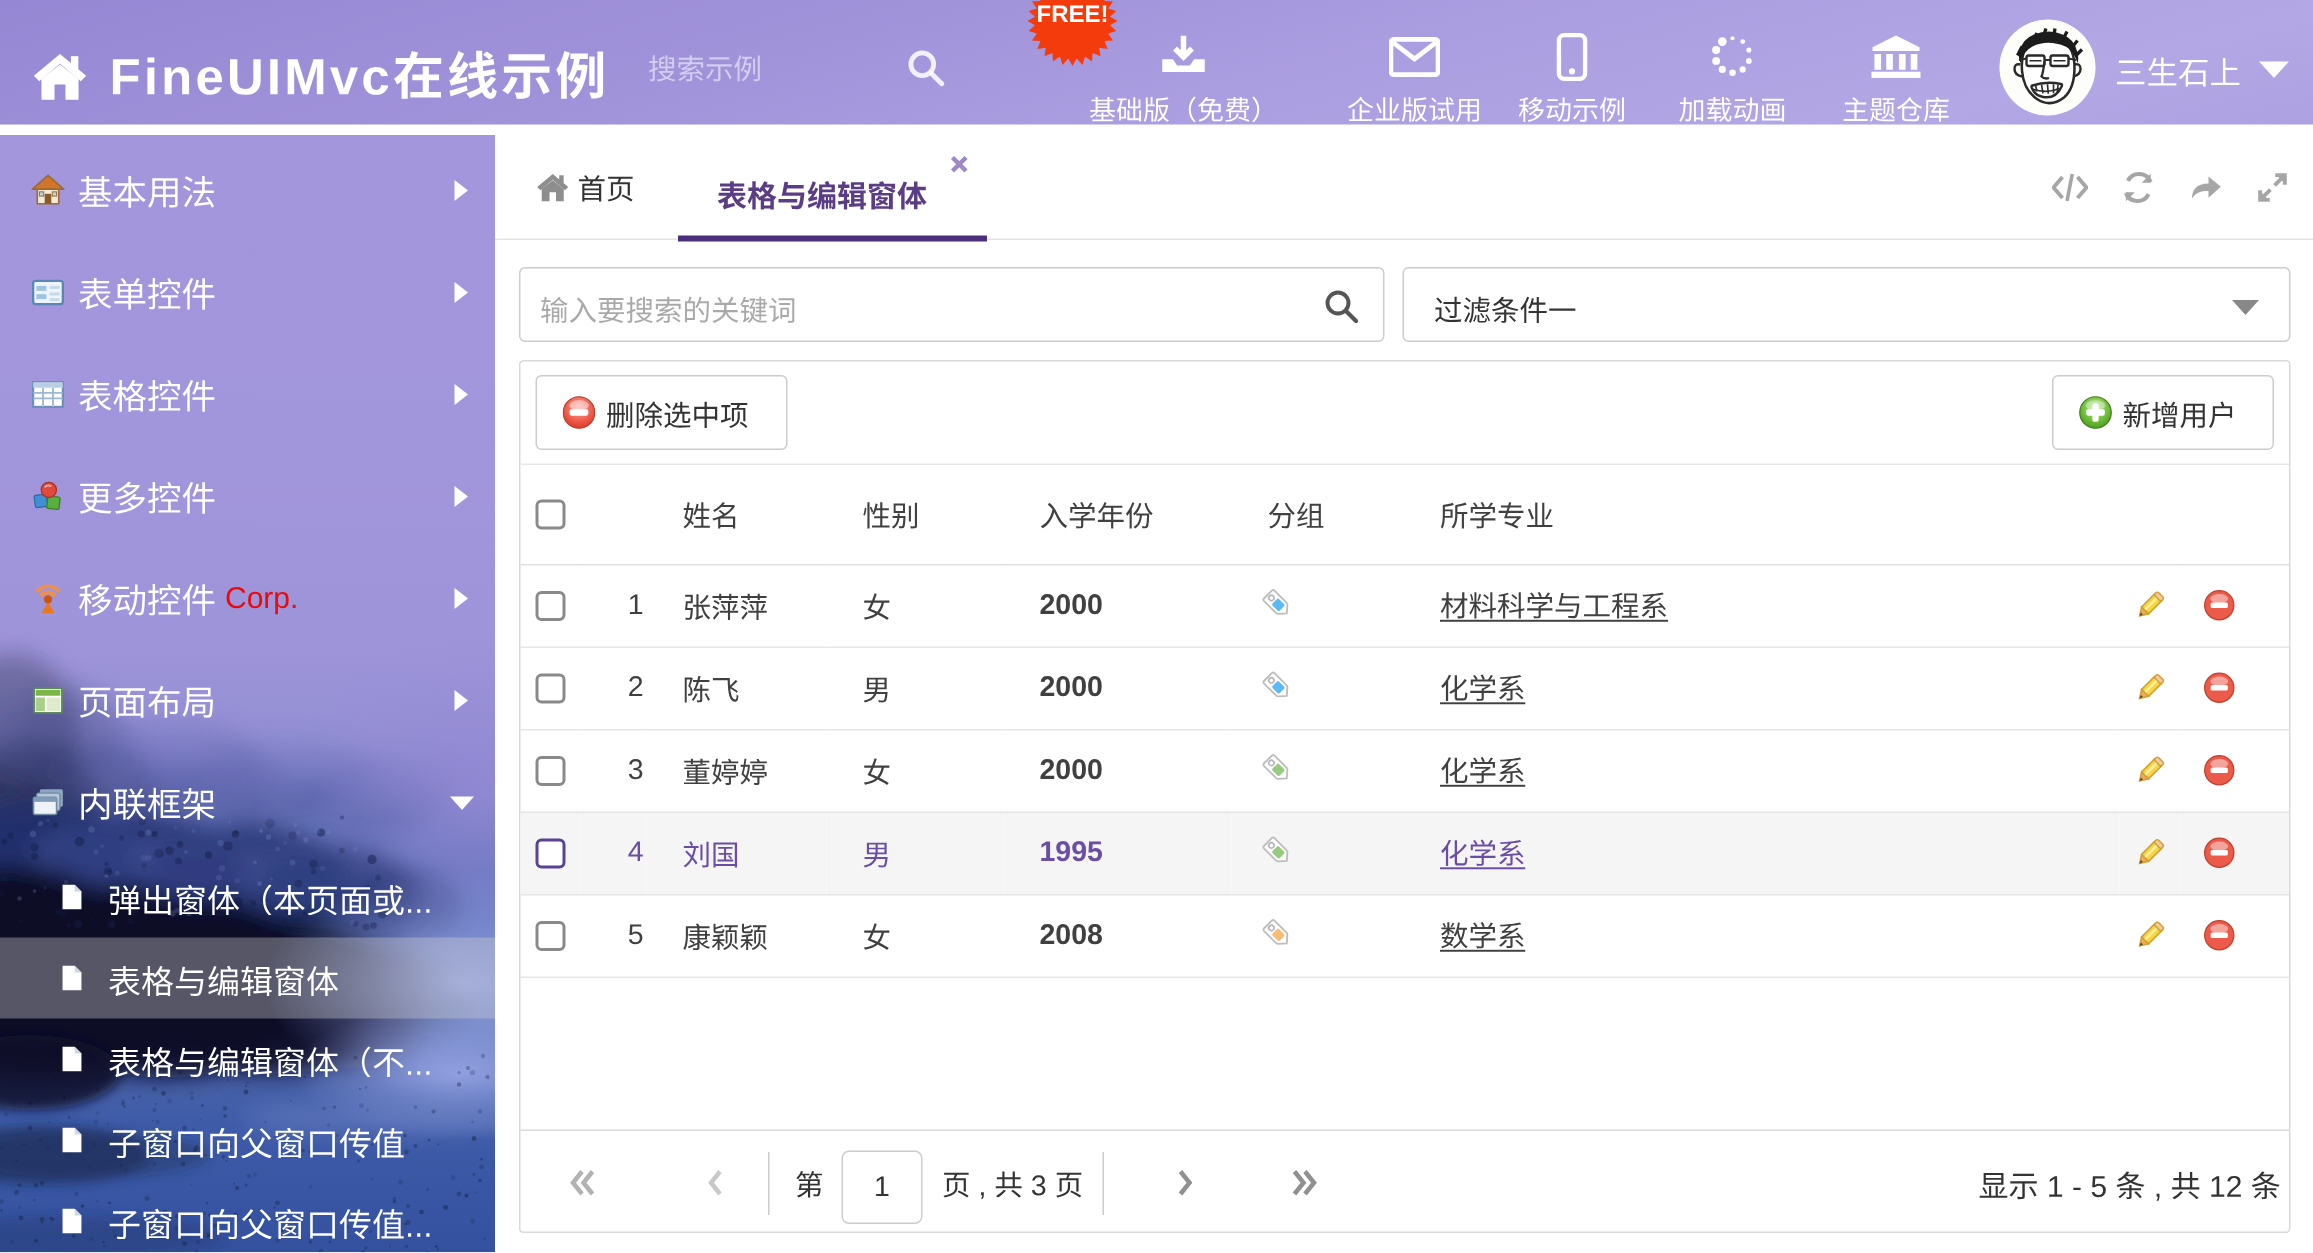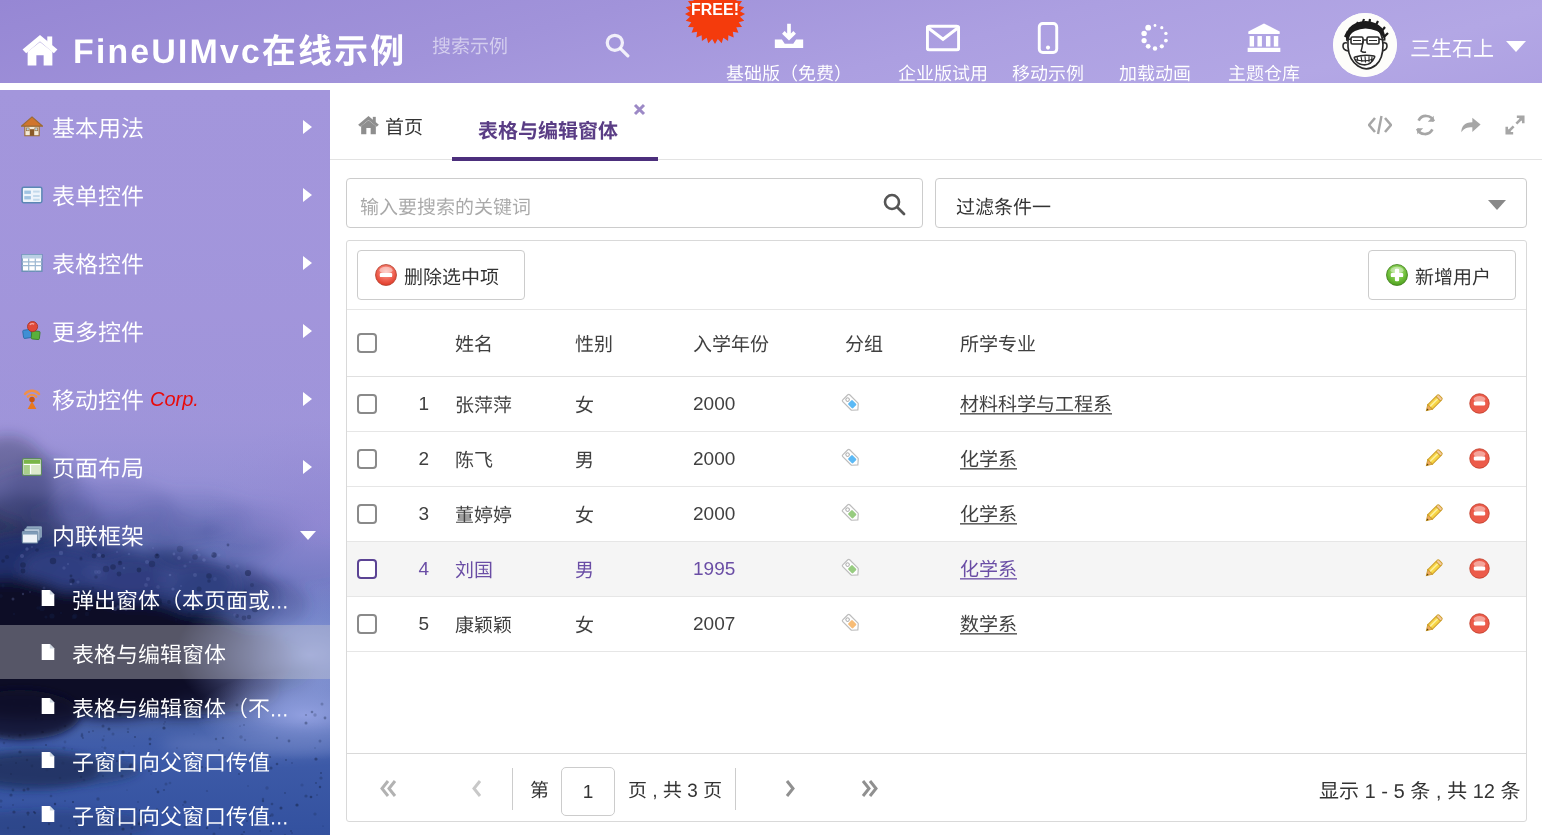--- a/index.html
+++ b/index.html
@@ -55,21 +55,21 @@
 #toolbar{position:absolute;left:0;top:0;width:1179px;height:69px;border-bottom:1px solid #e6e6e6;}
 .btn{position:absolute;top:9px;height:50px;border:1px solid #ccc;border-radius:4px;background:#fff;display:flex;align-items:center;font-size:19px;color:#333;}
 #btndel{left:10px;width:168px;}
 #btnadd{right:10px;width:148px;}
 .btn svg.bic{margin:0 7px 0 17px;}
 
 #tbl{position:absolute;left:0;top:69px;width:1179px;border-collapse:collapse;table-layout:fixed;}
 #tbl td{height:55px;border-bottom:1px solid #e6e6e6;font-size:19px;color:#404040;padding:0;vertical-align:middle;}
 #tbl tr.hd td{height:66px;border-bottom:1px solid #e0e0e0;}
 #tbl .num{text-align:right;padding-right:2px;}
-#tbl .pl{padding-left:24px;}
+#tbl .pl{padding-left:24px;font-weight:bold;}
 #tbl tr.sel td{background:#f5f5f5;color:#6a4da5;}
 .cb{width:20px;height:20px;border:2px solid #8a8a8a;border-radius:4px;background:#fff;margin:0 auto;}
 tr.sel .cb{border-color:#5b4394;}
 #pgbar{position:absolute;left:0;top:512px;width:1179px;height:68px;border-top:1px solid #d9d9d9;}
 .pgi{position:absolute;top:0;height:68px;display:flex;align-items:center;color:#333;font-size:19px;}
 .psep{position:absolute;top:14px;width:1px;height:42px;background:#ccc;}
 #pnum{position:absolute;left:214px;top:13px;width:54px;height:49px;border:1px solid #ccc;border-radius:5px;text-align:center;line-height:47px;font-size:19px;}
 #pinfo{position:absolute;right:5px;top:0;height:69px;display:flex;align-items:center;font-size:20px;color:#333;}
 </style>
 </head>
@@ -856,21 +856,21 @@
         <path d="M8 4.4 a3.4 3.4 0 0 1 4 -0.6" stroke="#f5a79e" stroke-width="1.2" fill="none"></path>
       </svg>
       <span class="tx"><svg class="" width="92" height="32" style="" fill="#fff">
           <use href="#gR66f4" transform="translate(0.0,28.6) scale(0.023000,-0.023000)"></use>
           <use href="#gR591a" transform="translate(23.0,28.6) scale(0.023000,-0.023000)"></use>
           <use href="#gR63a7" transform="translate(46.0,28.6) scale(0.023000,-0.023000)"></use>
           <use href="#gR4ef6" transform="translate(69.0,28.6) scale(0.023000,-0.023000)"></use>
         </svg></span>
       <div class="arr"></div>
     </div>
-    <div class="mitem" style="top:275px;font-style:italic;">
+    <div class="mitem" style="top:275px;">
       <svg class="ic" viewBox="0 0 20 20">
         <path d="M10 12 L6 19 H14 Z" fill="#e87820"></path>
         <circle cx="10" cy="10.5" r="2.5" fill="#cc5510"></circle>
         <path d="M3.6 5.4 a8.6 8.6 0 0 1 12.8 0 M6.2 7.9 a5.2 5.2 0 0 1 7.6 0" stroke="#f09048" stroke-width="2.2" fill="none" stroke-linecap="round"></path>
       </svg>
       <span class="tx"><svg class="" width="92" height="32" style="" fill="#fff">
           <use href="#gR79fb" transform="translate(0.0,28.6) scale(0.023000,-0.023000)"></use>
           <use href="#gR52a8" transform="translate(23.0,28.6) scale(0.023000,-0.023000)"></use>
           <use href="#gR63a7" transform="translate(46.0,28.6) scale(0.023000,-0.023000)"></use>
           <use href="#gR4ef6" transform="translate(69.0,28.6) scale(0.023000,-0.023000)"></use>
@@ -1351,21 +1351,21 @@
             </td>
             <td class="num">5</td>
             <td class="pl"><svg class="" width="57" height="26" style="" fill="#404040">
                 <use href="#gR5eb7" transform="translate(0.0,23.8) scale(0.019000,-0.019000)"></use>
                 <use href="#gR9896" transform="translate(19.0,23.8) scale(0.019000,-0.019000)"></use>
                 <use href="#gR9896" transform="translate(38.0,23.8) scale(0.019000,-0.019000)"></use>
               </svg></td>
             <td class="pl"><svg class="" width="19" height="26" style="" fill="#404040">
                 <use href="#gR5973" transform="translate(0.0,23.8) scale(0.019000,-0.019000)"></use>
               </svg></td>
-            <td class="pl">2007</td>
+            <td class="pl">2008</td>
             <td style="padding-left:19px;padding-top:5px;"><svg width="24" height="24" viewBox="0 0 22 22">
                 <g transform="rotate(45 11 11)">
                   <path d="M3.5 6.5 h10.5 a1.5 1.5 0 0 1 1.2 0.6 l3.4 3.9 -3.4 3.9 a1.5 1.5 0 0 1 -1.2 0.6 H3.5 a1.2 1.2 0 0 1 -1.2 -1.2 v-6.6 a1.2 1.2 0 0 1 1.2 -1.2 Z" fill="#fefefe" stroke="#bdbdbd" stroke-width="1.1"></path>
                   <rect x="8.2" y="8.2" width="6.2" height="5.6" rx="1" fill="#f7bc76"></rect>
                   <circle cx="5.3" cy="11" r="1.6" fill="#fff" stroke="#b5b5b5" stroke-width="1"></circle>
                 </g>
               </svg></td>
             <td class="pl"><svg class="" width="57" height="28" style="" fill="#404040">
                 <rect x="0" y="26.2" width="57" height="1.3" fill="#404040"></rect>
                 <use href="#gR6570" transform="translate(0.0,23.8) scale(0.019000,-0.019000)"></use>

